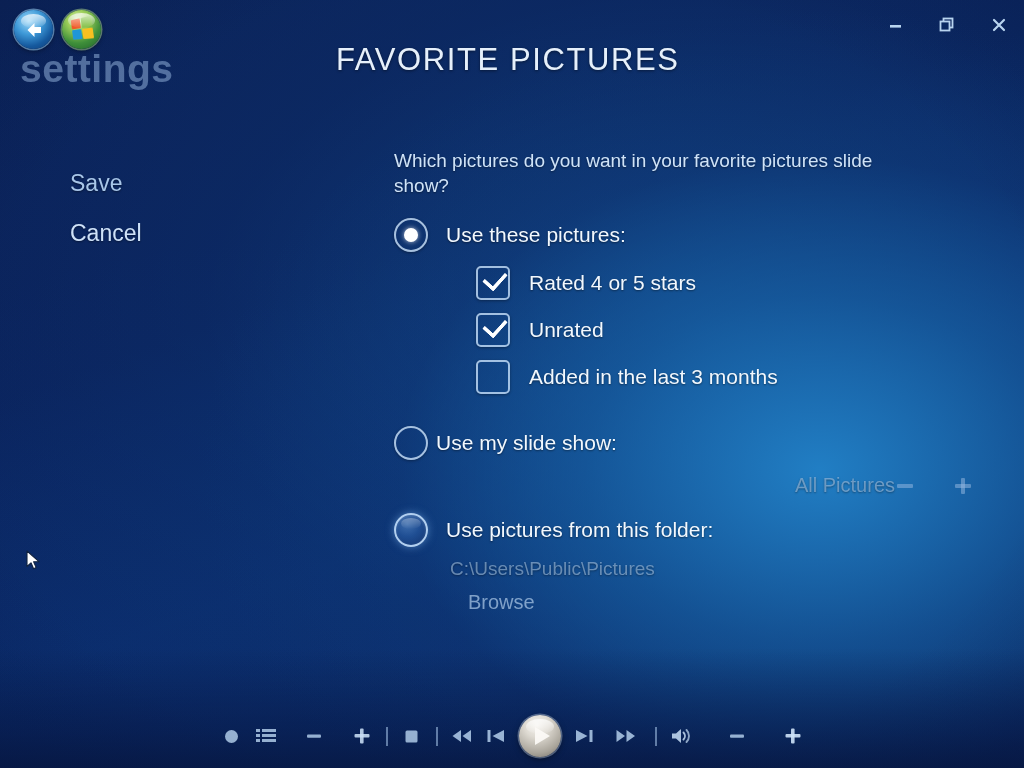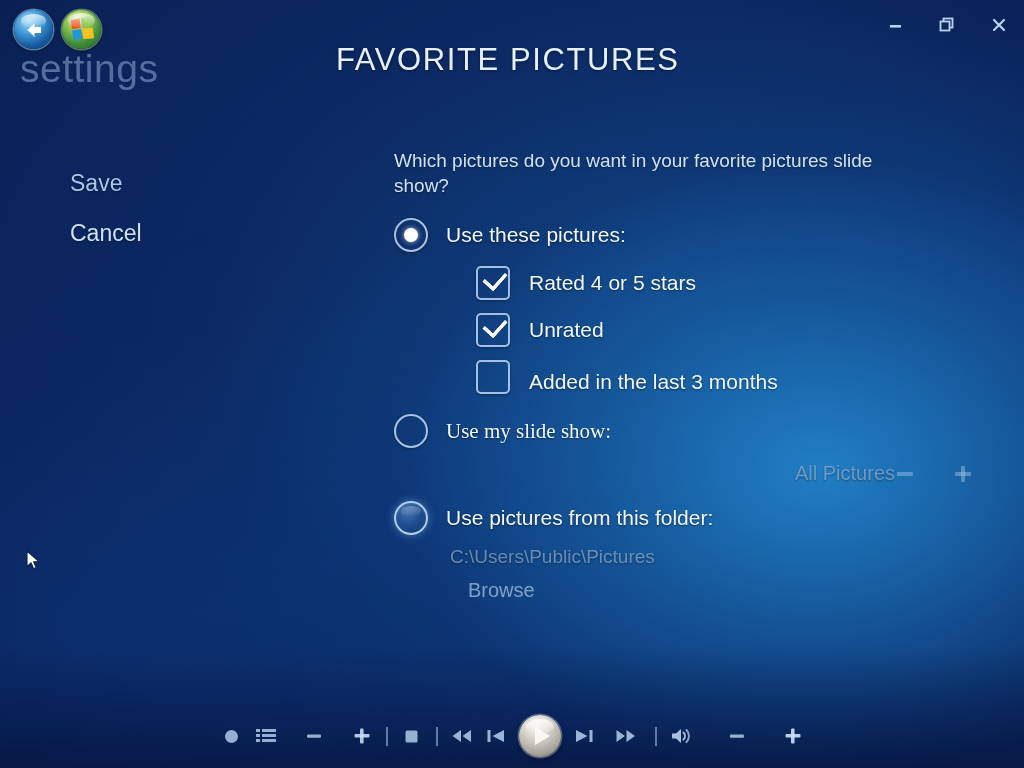--- a/index.html
+++ b/index.html
@@ -70,21 +70,21 @@
   #win-orb .f4 { background:#f8c021; }
   #win-orb::after {
     content:""; position:absolute; left:6px; top:3px; width:27px; height:15px;
     border-radius:50%;
     background: linear-gradient(to bottom, rgba(255,255,255,0.70), rgba(255,255,255,0.04));
     pointer-events:none;
   }
 
   #settings-word {
     position:absolute; left: 20px; top: 47px;
-    font-size: 39px; font-weight: 400; letter-spacing: 0.5px;
+    font-size: 39px; font-weight: 700; letter-spacing: 0.5px;
     color: rgba(150,180,220,0.52);
     font-family: "Liberation Sans", sans-serif;
   }
 
   
   #winbtns { right: 10px; top: 12px; display:flex; align-items:center; gap: 22px; }
   .winbtn {
     width: 30px; height: 26px; display:flex; align-items:center; justify-content:center;
     color: #b8d4ef; font-size: 15px;
   }
@@ -283,29 +283,29 @@
     <div class="opt-label" style="margin-left:19px;">Rated 4 or 5 stars</div>
   </div>
 
   <div class="sub-row" style="margin-bottom:13px;">
     <div class="checkbox">
         <span class="tick"></span>
       </div>
     <div class="opt-label" style="margin-left:19px;">Unrated</div>
   </div>
 
-  <div class="sub-row" style="margin-bottom:20px;align-items:flex-end;">
+  <div class="sub-row" style="margin-bottom:32px;">
     <div class="checkbox"></div>
     <div class="opt-label" style="margin-left:19px;">Added in the last 3 months</div>
   </div>
 
 
   <div class="opt-row">
     <div class="radio"></div>
-    <div class="opt-label" style="margin-left:18px;font-family:Liberation Serif, serif;">Use my slide show:</div>
+    <div class="opt-label" style="margin-left:8px;">Use my slide show:</div>
   </div>
 
   <div id="slideshow-name-row">
     <div id="slideshow-name" class="dim-text">All Pictures</div>
     <div class="stepper">
       <div class="step-btn">
           <span class="h"></span>
         </div>
       <div class="step-btn">
           <span class="h"></span>

